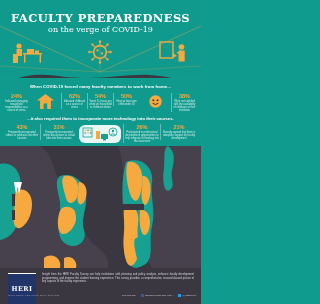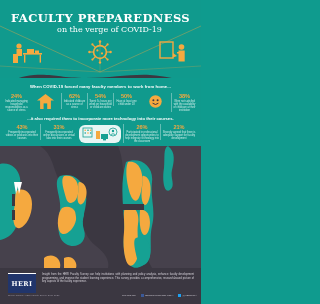--- a/index.html
+++ b/index.html
@@ -15,21 +15,21 @@
   
   .header{position:absolute;left:0;top:0;width:201px;height:78px;background:#109a8d;overflow:hidden;}
   .hdr-lines{position:absolute;left:0;top:0;width:201px;height:78px;}
   .title{
     position:absolute;left:0;top:12px;width:201px;text-align:center;
     font-family:"DejaVu Serif",serif;font-weight:bold;font-size:11.5px;
     letter-spacing:.4px;color:#ffffff;line-height:12px;
   }
   .subtitle{
     position:absolute;left:0;top:25px;width:201px;text-align:center;
-    font-family:"DejaVu Serif",serif;font-size:8px;color:#ffffff;margin-left:9px;
+    font-family:"DejaVu Serif",serif;font-size:8px;color:#ffffff;
   }
   .ico-desk{position:absolute;left:11px;top:40px;width:34px;height:26px;}
   .ico-virus{position:absolute;left:86px;top:38px;width:28px;height:28px;}
   .ico-board{position:absolute;left:158px;top:39px;width:30px;height:26px;}
 
   
   .wave-top{position:absolute;left:0;top:60px;width:201px;height:26px;}
 
   
   .stats{position:absolute;left:0;top:80px;width:201px;height:66px;background:#109a8d;}
@@ -54,21 +54,21 @@
   .smiley{width:13px;height:13px;display:block;margin:2px auto 0;}
   .tech-card{width:42px;height:18px;display:block;margin:1px auto 0;}
 
   
   .field{position:absolute;left:0;top:146px;width:201px;height:122px;background:#3b3741;overflow:hidden;}
   .field svg{position:absolute;left:0;top:0;}
 
   
   .footer{position:absolute;left:0;top:268px;width:201px;height:36px;background:#3b3741;}
   .heri-logo{
-    position:absolute;left:8px;top:6px;width:28px;height:19px;background:#21356b;
+    position:absolute;left:8px;top:6px;width:28px;height:30px;background:#21356b;
     color:#ffffff;font-family:"DejaVu Serif",serif;font-weight:bold;font-size:6.4px;
     display:flex;align-items:center;justify-content:center;letter-spacing:.4px;
   }
   .heri-rule{position:absolute;left:8px;top:5px;width:28px;height:1.6px;background:#ffffff;}
   .foot-copy{
     position:absolute;left:42px;top:5px;width:152px;
     font-size:2.7px;line-height:3.5px;color:#d8d4dc;text-align:justify;
   }
   .foot-src{position:absolute;left:8px;top:26px;font-size:2.4px;color:#9e99a5;}
   .foot-links{position:absolute;right:4px;top:26px;display:flex;gap:5px;align-items:center;}

